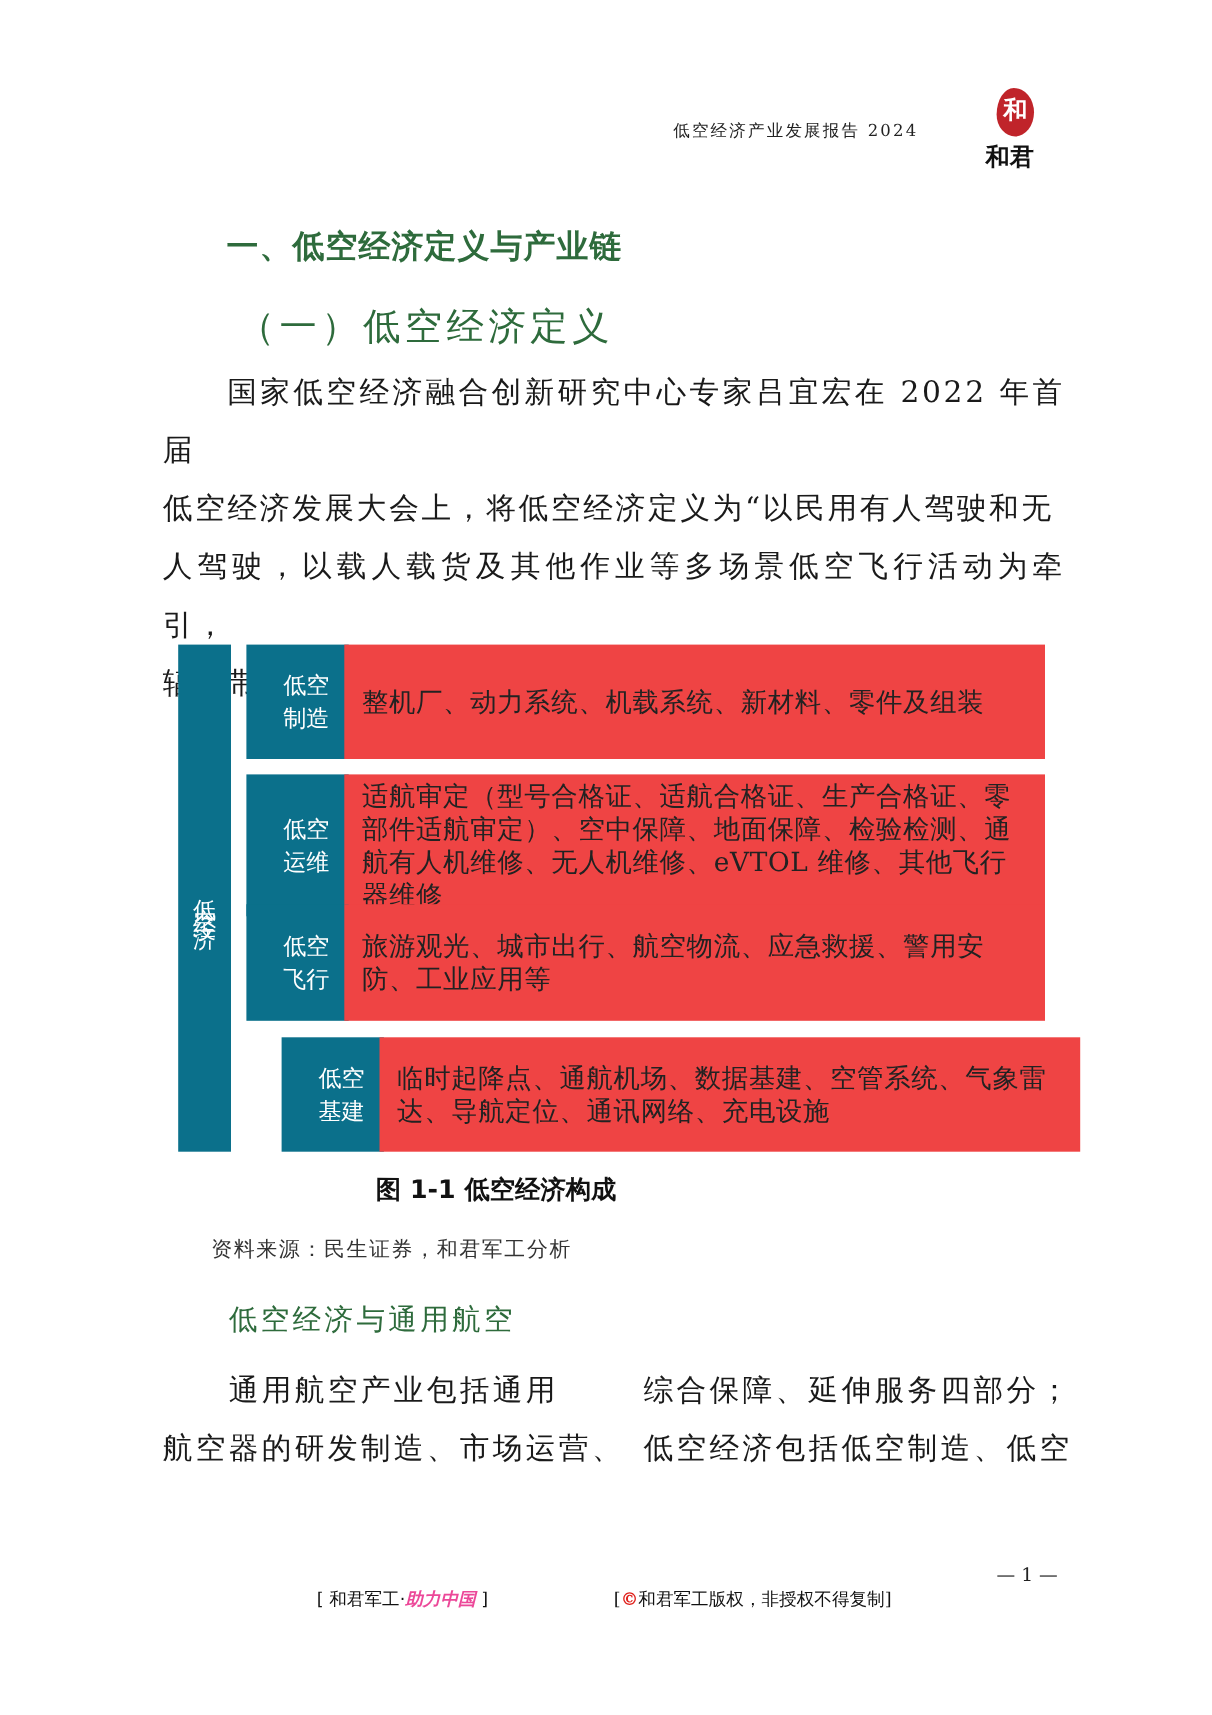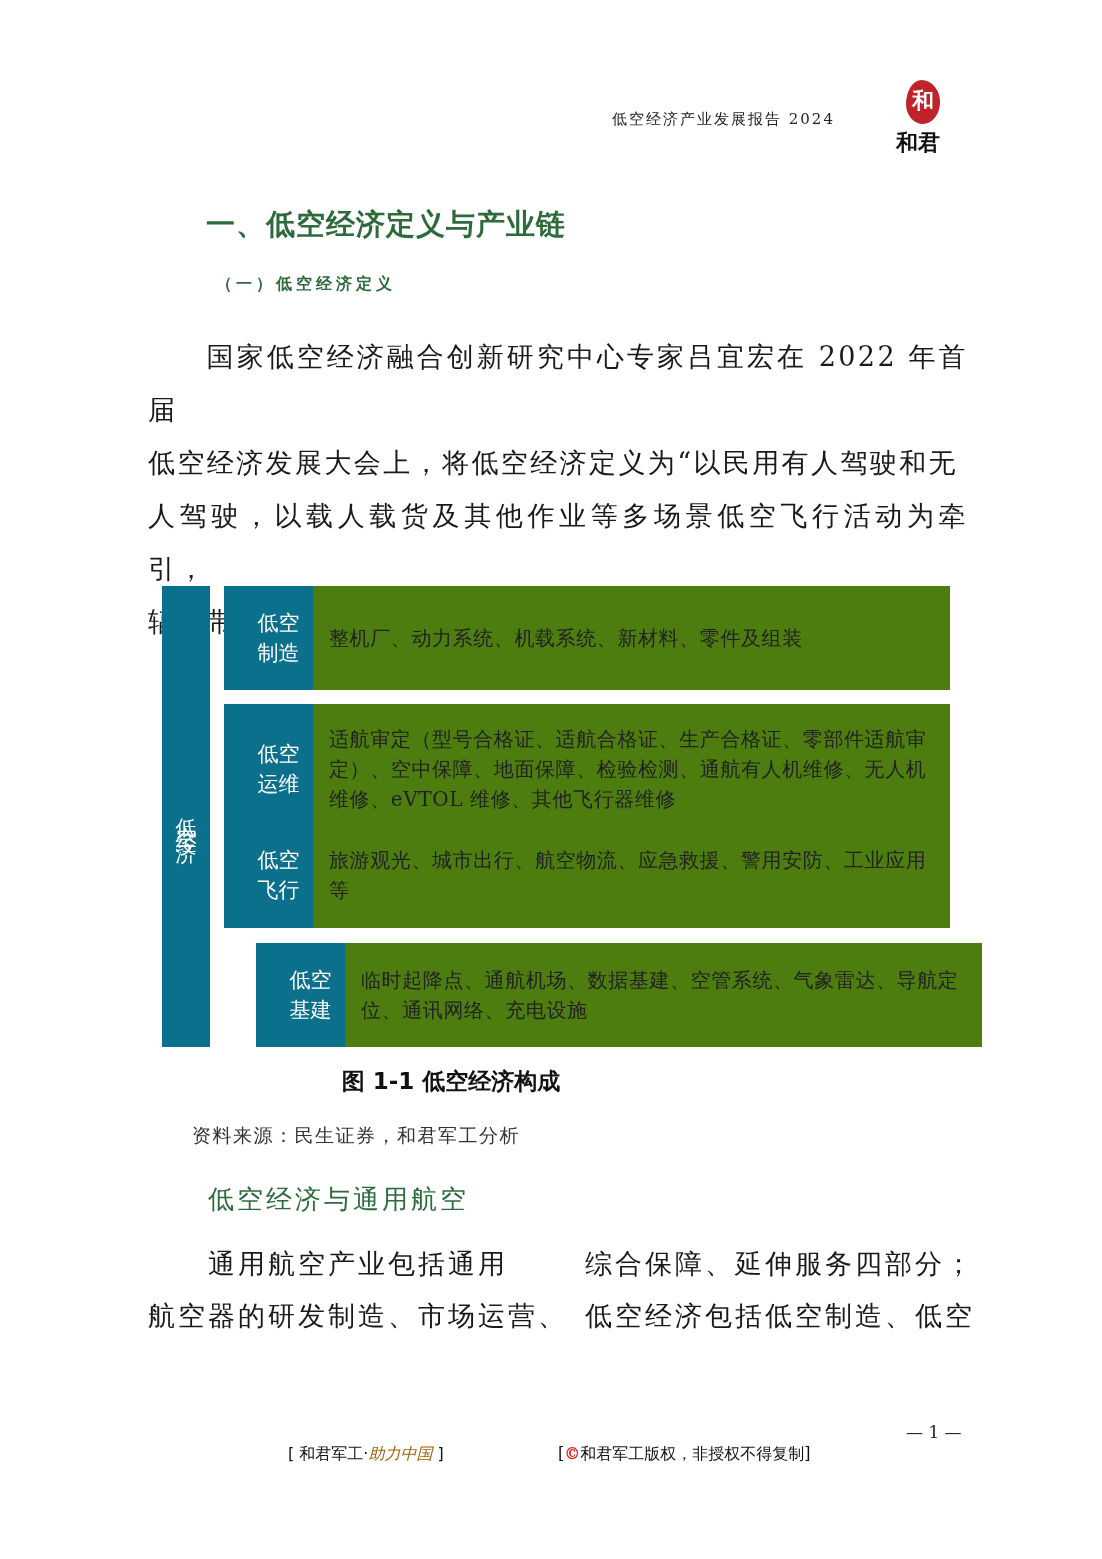--- a/index.html
+++ b/index.html
@@ -8,44 +8,44 @@
   .abs { position:absolute; }
   .running-head { left:612px; top:110px; font-size:15px; letter-spacing:2px; color:#222; }
   .logo { left:896px; top:80px; width:64px; height:80px; }
   .seal { position:absolute; left:10px; top:0; width:34px; height:44px; background:#c0242a;
           border-radius:46% 54% 50% 50% / 55% 50% 50% 45%; color:#fff; font-size:22px;
           text-align:center; line-height:40px; font-weight:bold; }
   .logo-text { position:absolute; left:0; top:48px; font-size:22px; font-weight:bold;
                font-family:"DejaVu Sans",sans-serif; color:#111; letter-spacing:0px; }
   .h1 { left:206px; top:205px; font-size:29px; font-weight:bold; color:#2e6b3c;
         font-family:"DejaVu Sans",sans-serif; letter-spacing:1px; }
-  .h2 { left:216px; top:274px; font-size:16px; color:#2e6b3c; letter-spacing:4px;font-weight:bold; }
+  .h2 { left:216px; top:274px; font-size:34px; color:#2e6b3c; letter-spacing:4px; }
   .para { left:148px; width:820px; font-size:27px; line-height:53px; color:#1a1a1a;
           letter-spacing:2.4px; text-align:justify; }
   .para .indent { display:inline-block; width:58px; }
   .figure { left:162px; top:586px; width:788px; height:461px; }
   .root-col { position:absolute; left:0; top:0; width:48px; height:461px; background:#0b708b;
               color:#fff; font-size:21px; display:flex; align-items:center; justify-content:center;
               writing-mode:vertical-rl; letter-spacing:8px; font-family:"DejaVu Sans",sans-serif; }
   .row { position:absolute; left:62px; width:726px; }
   .cat { position:absolute; left:0; top:0; width:77px; height:100%; background:#0b708b; color:#fff;
          font-size:21px; display:flex; align-items:center; justify-content:center; text-align:center;
          line-height:30px; font-family:"DejaVu Sans",sans-serif;padding-left:16px; }
   .cat span { display:block; width:46px; }
-  .content { position:absolute; left:89px; top:0; right:0; height:100%; background:#4d7c0f;
+  .content { position:absolute; left:89px; top:0; right:0; height:100%; background:#ef4444;
              display:flex; align-items:center; padding:0 14px 0 16px; box-sizing:border-box;
-             font-size:20px; line-height:30px; color:#222; letter-spacing:0.6px; }
+             font-size:24px; line-height:30px; color:#222; letter-spacing:0.6px; }
   .caption { left:0; width:878px; top:1066px; text-align:center; font-size:23px; font-weight:bold;
              color:#111; font-family:"DejaVu Sans",sans-serif; padding-left:24px; box-sizing:border-box; }
   .source { left:192px; top:1123px; font-size:19px; color:#333; letter-spacing:1.5px; }
   .h3 { left:208px; top:1182px; font-size:26px; color:#2e6b3c; letter-spacing:3px; }
   .col2 { font-size:27px; letter-spacing:3px; color:#1a1a1a; }
   .pageno { left:906px; top:1422px; font-size:17px; color:#222; }
   .foot-left { left:288px; top:1444px; font-size:16px; color:#111; font-family:"DejaVu Sans",sans-serif; }
-  .foot-left .red { color:#a16207; font-weight:normal; font-style:italic; }
+  .foot-left .red { color:#ec4899; font-weight:bold; font-style:italic; }
   .foot-right { left:558px; top:1444px; font-size:16px; color:#111; }
   .foot-right .red { color:#e0201b; font-weight:bold; }
 </style>
 </head>
 <body>
 
 <div class="abs running-head">低空经济产业发展报告 2024</div>
 <div class="abs logo">
   <div class="seal">和</div>
   <div class="logo-text">和君</div>

